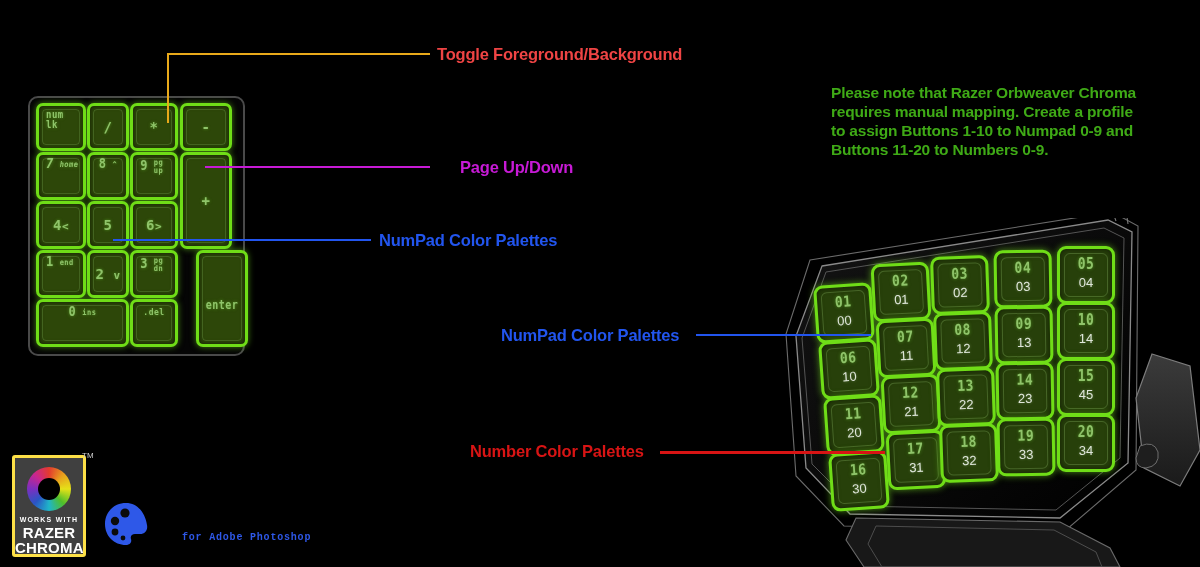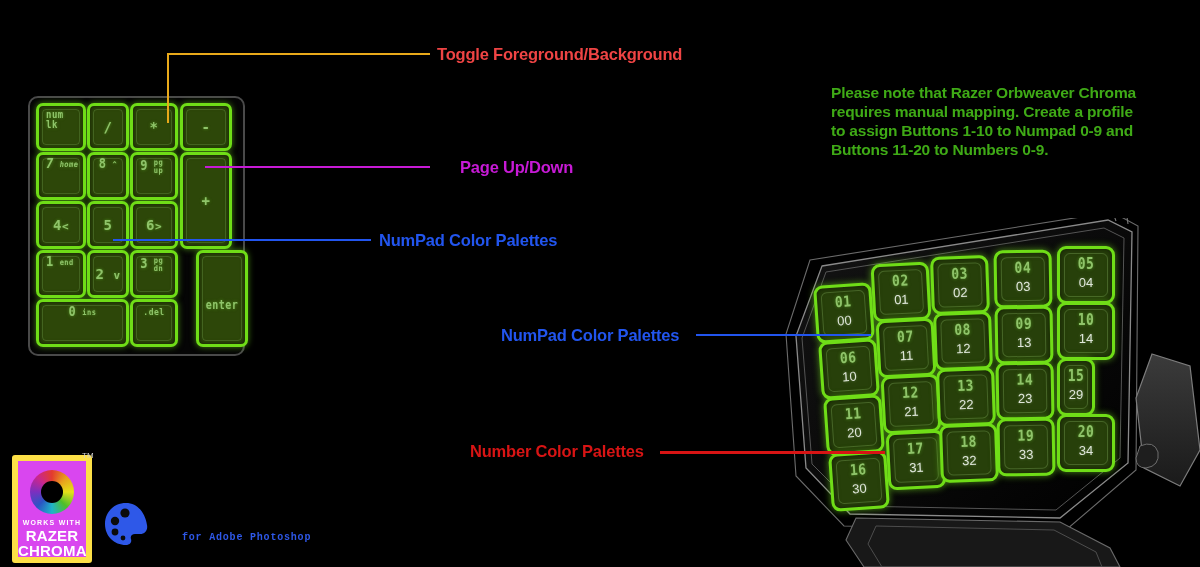--- a/index.html
+++ b/index.html
@@ -46,21 +46,21 @@
   
   .callout{position:absolute;font-weight:bold;font-size:16.5px;white-space:nowrap;letter-spacing:-.2px;}
   .ln{position:absolute;}
 
   
   #note{position:absolute;left:831px;top:83px;width:360px;
         color:#3faa16;font-weight:bold;font-size:15.5px;line-height:19px;letter-spacing:-.2px;}
 
   
   #razer-badge{position:absolute;left:12px;top:455px;width:68px;height:96px;
-               background:#d946ef;border:6px solid #fde047;border-radius:3px;}
+               background:#404040;border:3px solid #fde047;border-radius:3px;}
   #razer-ring{position:absolute;left:12px;top:9px;width:44px;height:44px;border-radius:50%;
     background:conic-gradient(#e33b2e,#e8a01d,#e5e118,#4fbe2a,#1fb5c9,#2a55c4,#7b2fc0,#c9268f,#e33b2e);}
   #razer-ring::after{content:"";position:absolute;left:11px;top:11px;width:22px;height:22px;
                      border-radius:50%;background:#000;}
   #rz-l1{position:absolute;left:0;right:0;top:58px;text-align:center;color:#fff;
          font-size:7px;font-weight:bold;letter-spacing:1.2px;}
   #rz-l2{position:absolute;left:0;right:0;top:67px;text-align:center;color:#fff;
          font-size:15px;font-weight:bold;letter-spacing:.2px;line-height:15px;}
   #rz-tm{position:absolute;left:82px;top:451px;color:#cfcfcf;font-size:8px;}
 
@@ -290,24 +290,24 @@
     <div class="ok" style="left:297px;top:28px;width:58px;height:58px;">
       <div class="inner"></div>
       <div class="t lcd">05</div>
       <div class="b">04</div>
     </div>
     <div class="ok" style="left:297px;top:84px;width:58px;height:58px;">
       <div class="inner"></div>
       <div class="t lcd">10</div>
       <div class="b">14</div>
     </div>
-    <div class="ok" style="left:297px;top:140px;width:38px;height:58px;">
+    <div class="ok" style="left:297px;top:140px;width:58px;height:58px;">
       <div class="inner"></div>
       <div class="t lcd">15</div>
-      <div class="b">29</div>
+      <div class="b">45</div>
     </div>
     <div class="ok" style="left:297px;top:196px;width:58px;height:58px;">
       <div class="inner"></div>
       <div class="t lcd">20</div>
       <div class="b">34</div>
     </div>
   </div>
 
   <div class="ln" style="left:167px;top:53px;width:2px;height:70px;background:#e8a91a;"></div>
   <div class="ln" style="left:167px;top:53px;width:263px;height:2px;background:#e8a91a;"></div>

